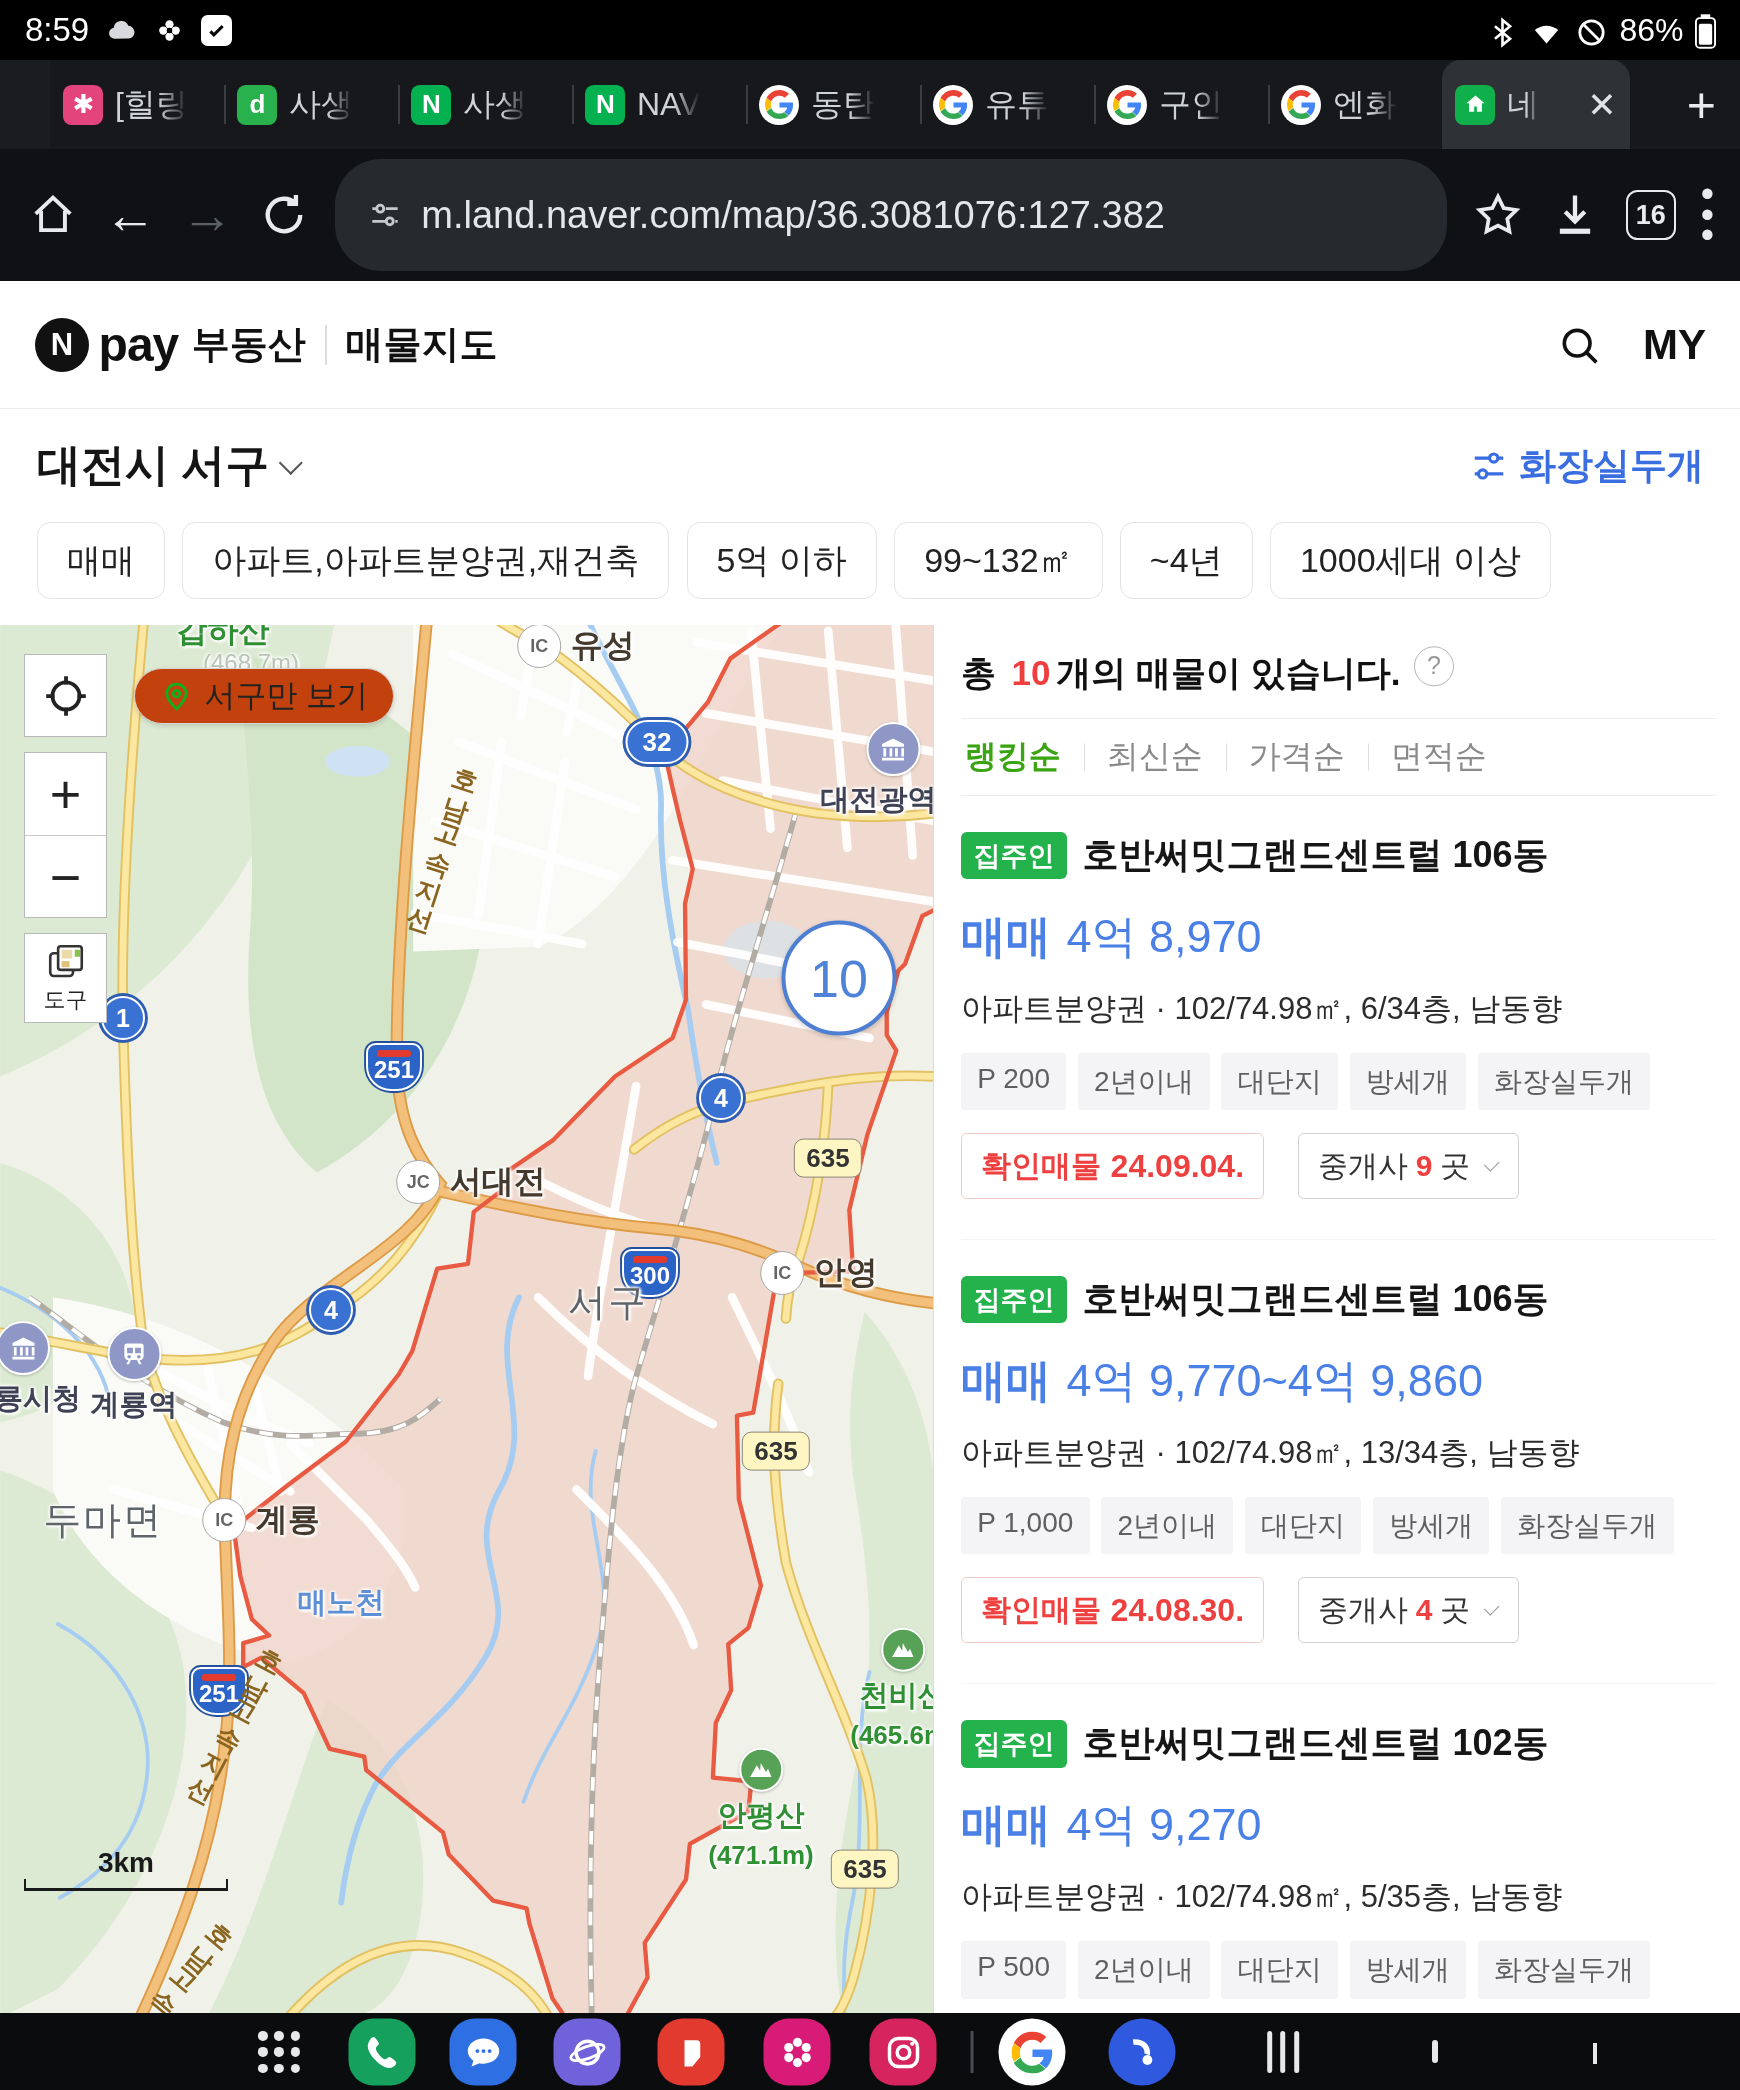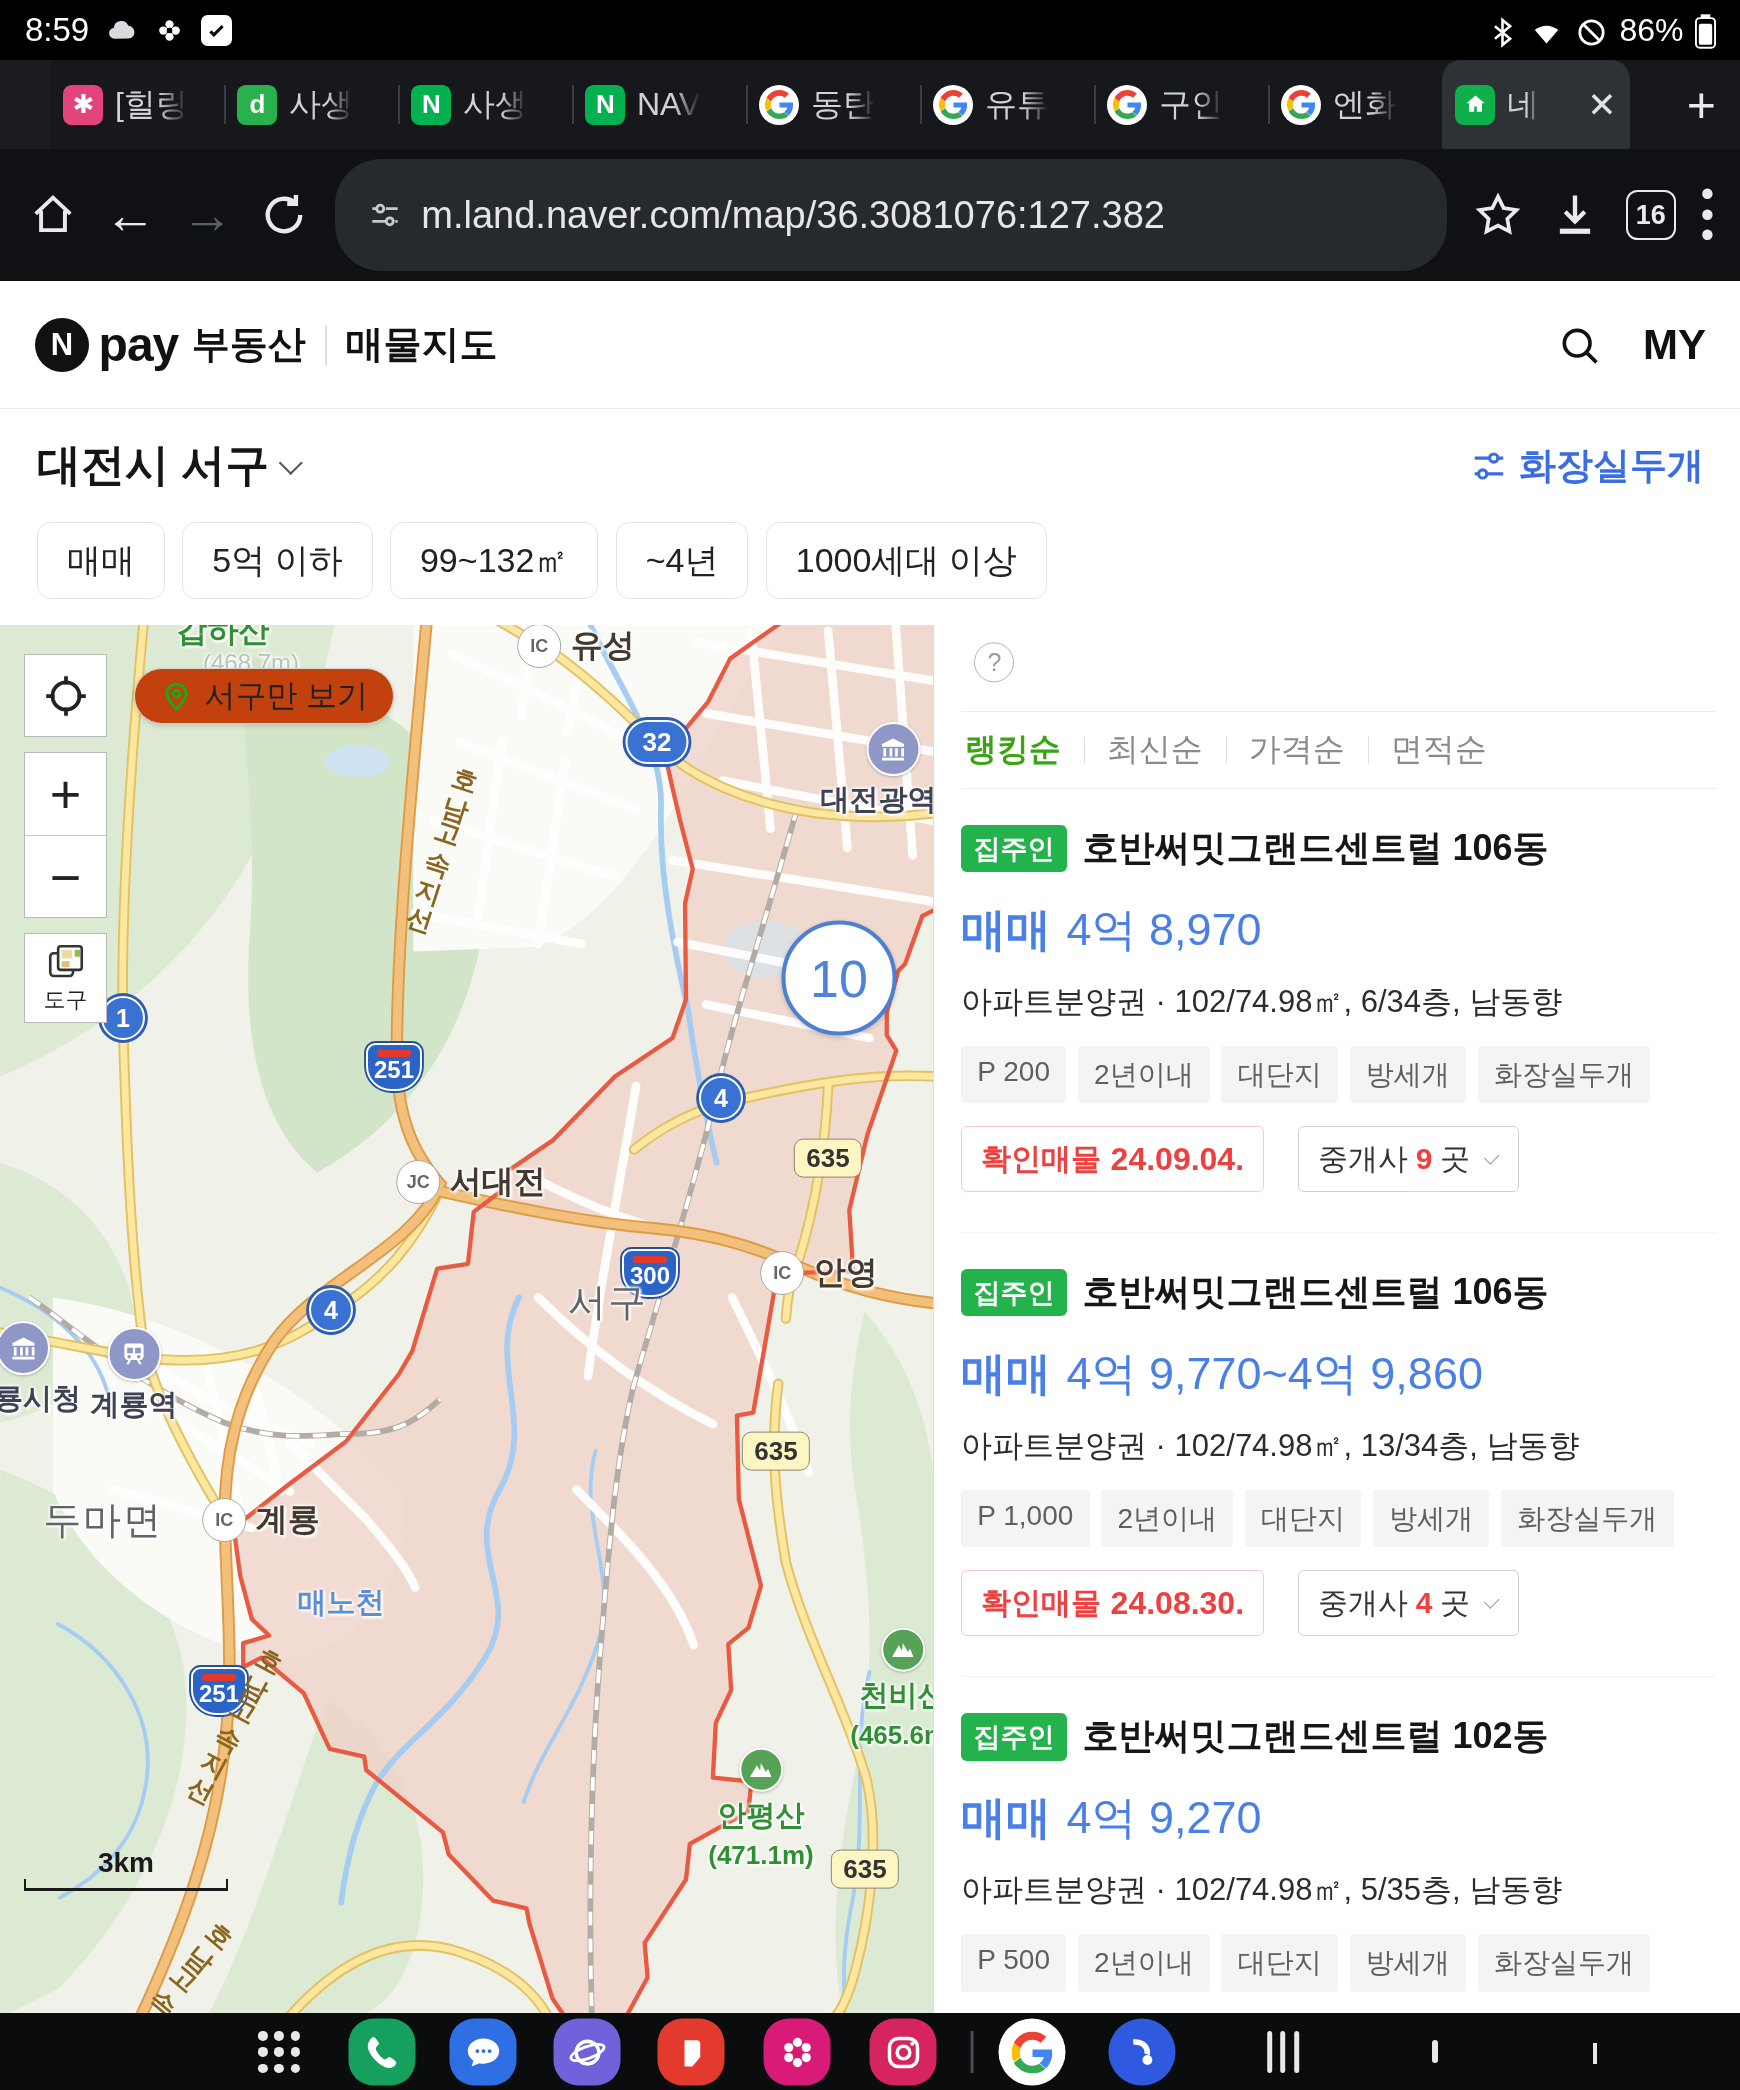--- a/index.html
+++ b/index.html
@@ -323,20 +323,21 @@
     <svg width="38" height="38" viewBox="0 0 24 24">
         <path d="M3 7h9M18.2 7H21M3 17h2.8M11 17h10" stroke="#3a6ee0" stroke-width="2" fill="none"></path>
         <circle cx="15" cy="7" r="2.6" stroke="#3a6ee0" stroke-width="2" fill="none"></circle>
         <circle cx="8" cy="17" r="2.6" stroke="#3a6ee0" stroke-width="2" fill="none"></circle>
       </svg>
     <span>화장실두개</span>
   </span>
 </div>
 <div class="chiprow">
   <span class="chip">매매</span>
+  <span class="chip">아파트,아파트분양권,재건축</span>
   <span class="chip">5억 이하</span>
   <span class="chip">99~132㎡</span>
   <span class="chip">~4년</span>
   <span class="chip">1000세대 이상</span>
 </div>
 
 <div class="content">
 
   <div class="map">
     <svg width="934" height="1388" viewBox="0 0 972 1445">
@@ -540,20 +541,21 @@
       <span>서구만 보기</span>
     </div>
     <div class="scalebar">
       <div class="scale-txt">3km</div>
       <div class="scale-line"></div>
     </div>
   </div>
 
   <aside class="panel">
     <div class="psum">
+      <span class="psum-t"><span>총</span> <em>10</em><span>개의 매물이 있습니다.</span></span>
       <span class="qicon">?</span>
     </div>
     <div class="psort">
       <span class="sort active">랭킹순</span>
       <span class="sort">최신순</span>
       <span class="sort">가격순</span>
       <span class="sort">면적순</span>
     </div>
 
     <article class="card">

